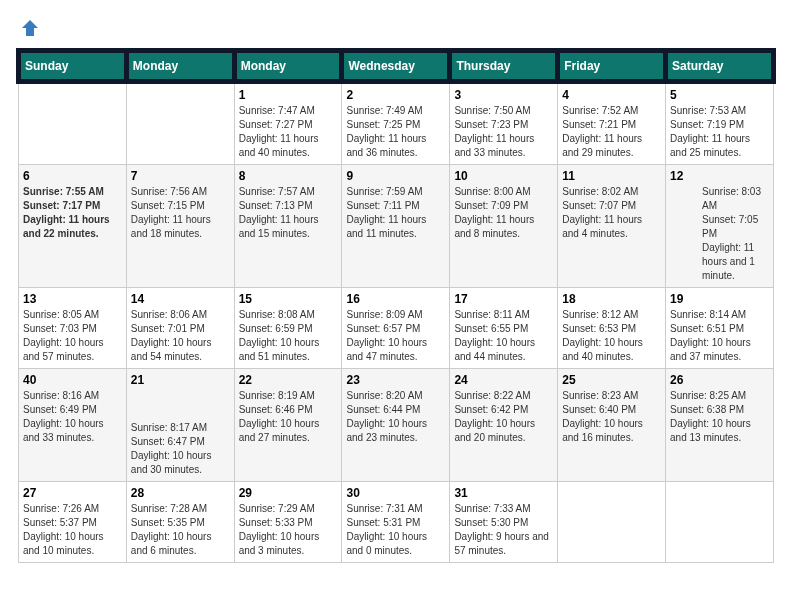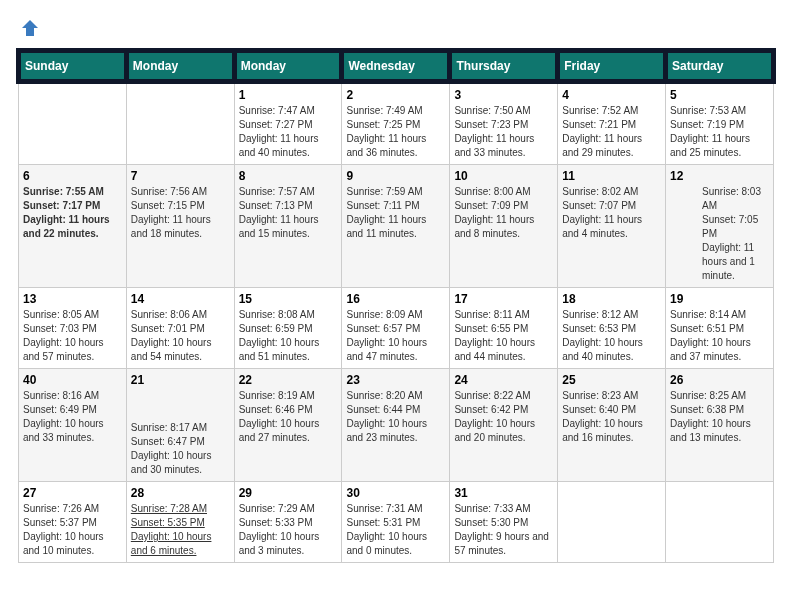--- a/index.html
+++ b/index.html
@@ -290,21 +290,21 @@
       </tr>
       <tr>
         <td>
           <span class="day-number">27</span>
           <div class="day-info" style="white-space: pre-line;">Sunrise: 7:26 AM
 Sunset: 5:37 PM
 Daylight: 10 hours and 10 minutes.</div>
         </td>
         <td>
           <span class="day-number">28</span>
-          <div class="day-info" style="white-space: pre-line; text-decoration: underline;">Sunrise: 7:28 AM
+          <div class="day-info" style="white-space: pre-line;">Sunrise: 7:28 AM
 Sunset: 5:35 PM
 Daylight: 10 hours and 6 minutes.</div>
         </td>
         <td>
           <span class="day-number">29</span>
           <div class="day-info" style="white-space: pre-line;">Sunrise: 7:29 AM
 Sunset: 5:33 PM
 Daylight: 10 hours and 3 minutes.</div>
         </td>
         <td>

